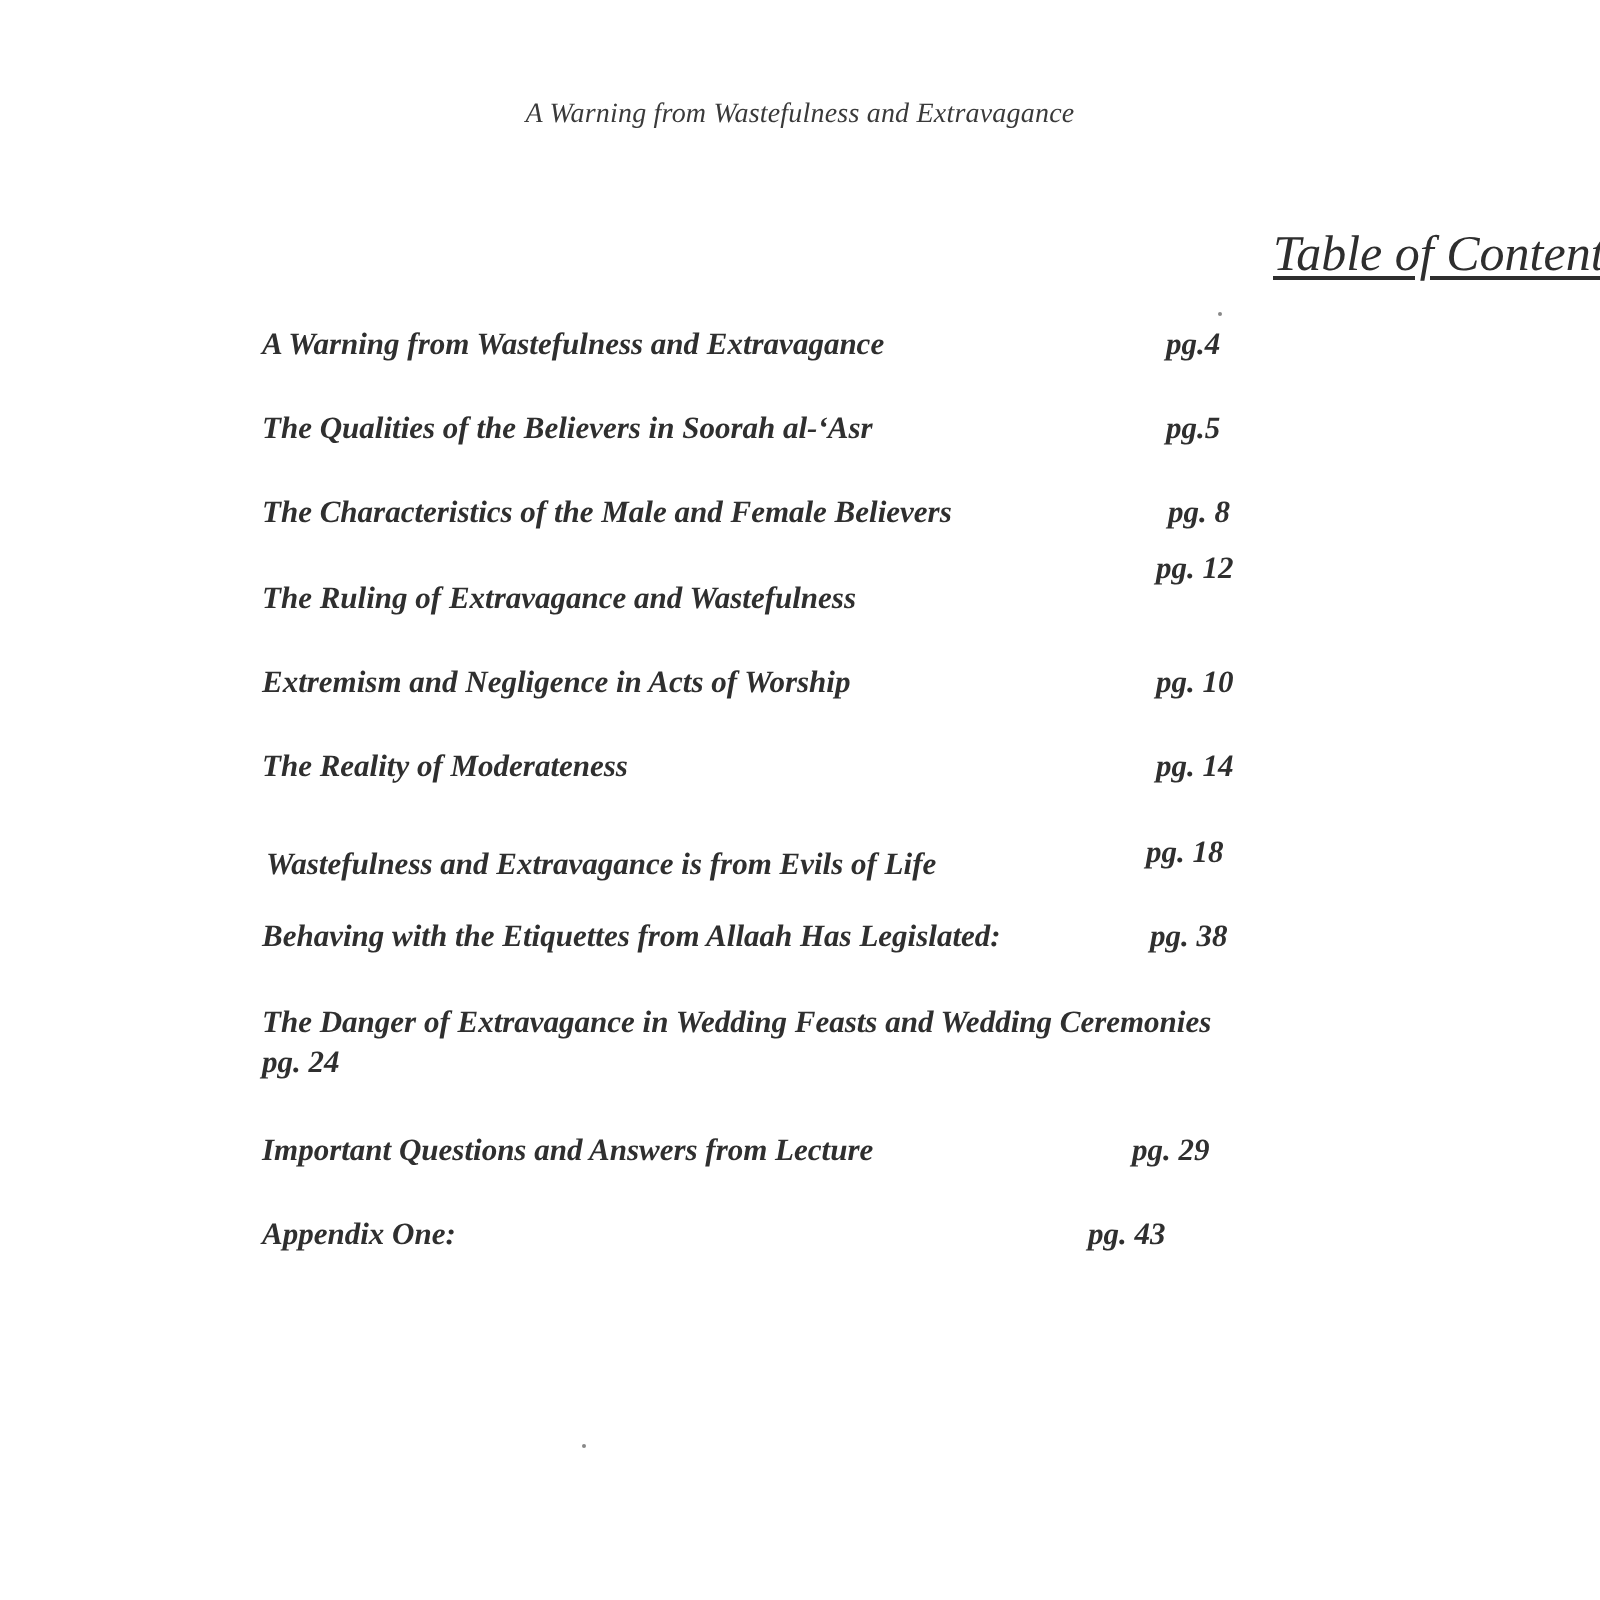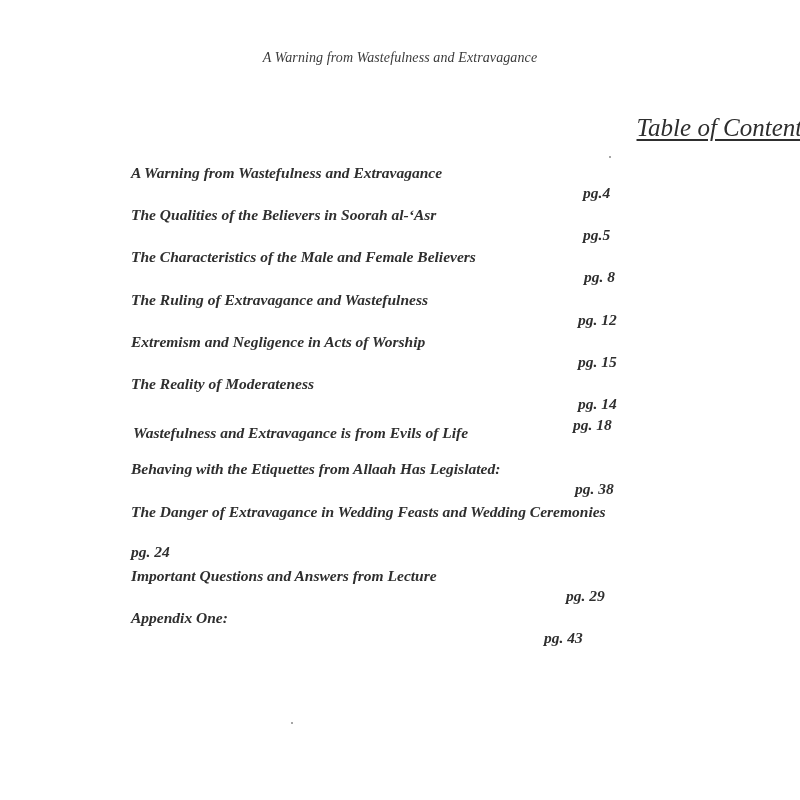--- a/index.html
+++ b/index.html
@@ -23,21 +23,21 @@
       text-decoration: underline; text-underline-offset: 3px;
       color: #2e2e2e; font-weight: 500; padding-left: 12px;
     }
     .entry {
       position: absolute; left: 131px;
       font-style: italic; font-weight: bold; font-size: 15.5px;
       color: #2f2f2f; white-space: nowrap;
     }
     .pg {
       position: absolute; font-style: italic; font-weight: bold;
-      font-size: 15.5px; color: #2f2f2f; white-space: nowrap; margin-top: 20px;
+      font-size: 15.5px; color: #2f2f2f; white-space: nowrap;
     }
     .speck { position: absolute; width: 2px; height: 2px; background: #888; border-radius: 1px; }
   </style>
 </head>
 <body>
 
 <div class="page">
   <div class="running-header">A Warning from Wastefulness and Extravagance</div>
   <div class="toc-title">Table of Contents</div>
 
@@ -45,30 +45,30 @@
     <div class="entry" style="top:164px">A Warning from Wastefulness and Extravagance</div>
     <div class="pg" style="top:164px;left:583px">pg.4</div>
 
     <div class="entry" style="top:206px">The Qualities of the Believers in Soorah al-‘Asr</div>
     <div class="pg" style="top:206px;left:583px">pg.5</div>
 
     <div class="entry" style="top:248px">The Characteristics of the Male and Female Believers</div>
     <div class="pg" style="top:248px;left:584px">pg. 8</div>
 
     <div class="entry" style="top:291px">The Ruling of Extravagance and Wastefulness</div>
-    <div class="pg" style="top:291px;left:578px">pg. 12</div>
+    <div class="pg" style="top:276px;left:578px">pg. 12</div>
 
     <div class="entry" style="top:333px">Extremism and Negligence in Acts of Worship</div>
-    <div class="pg" style="top:333px;left:578px">pg. 15</div>
+    <div class="pg" style="top:333px;left:578px">pg. 10</div>
 
     <div class="entry" style="top:375px">The Reality of Moderateness</div>
     <div class="pg" style="top:375px;left:578px">pg. 14</div>
 
     <div class="entry" style="top:424px;left:133px">Wastefulness and Extravagance is from Evils of Life</div>
-    <div class="pg" style="top:396px;left:573px">pg. 18</div>
+    <div class="pg" style="top:418px;left:573px">pg. 18</div>
 
     <div class="entry" style="top:460px">Behaving with the Etiquettes from Allaah Has Legislated:</div>
     <div class="pg" style="top:460px;left:575px">pg. 38</div>
 
     <div class="entry" style="top:503px">The Danger of Extravagance in Wedding Feasts and Wedding Ceremonies</div>
     <div class="pg" style="top:523px;left:131px">pg. 24</div>
 
     <div class="entry" style="top:567px">Important Questions and Answers from Lecture</div>
     <div class="pg" style="top:567px;left:566px">pg. 29</div>
 

